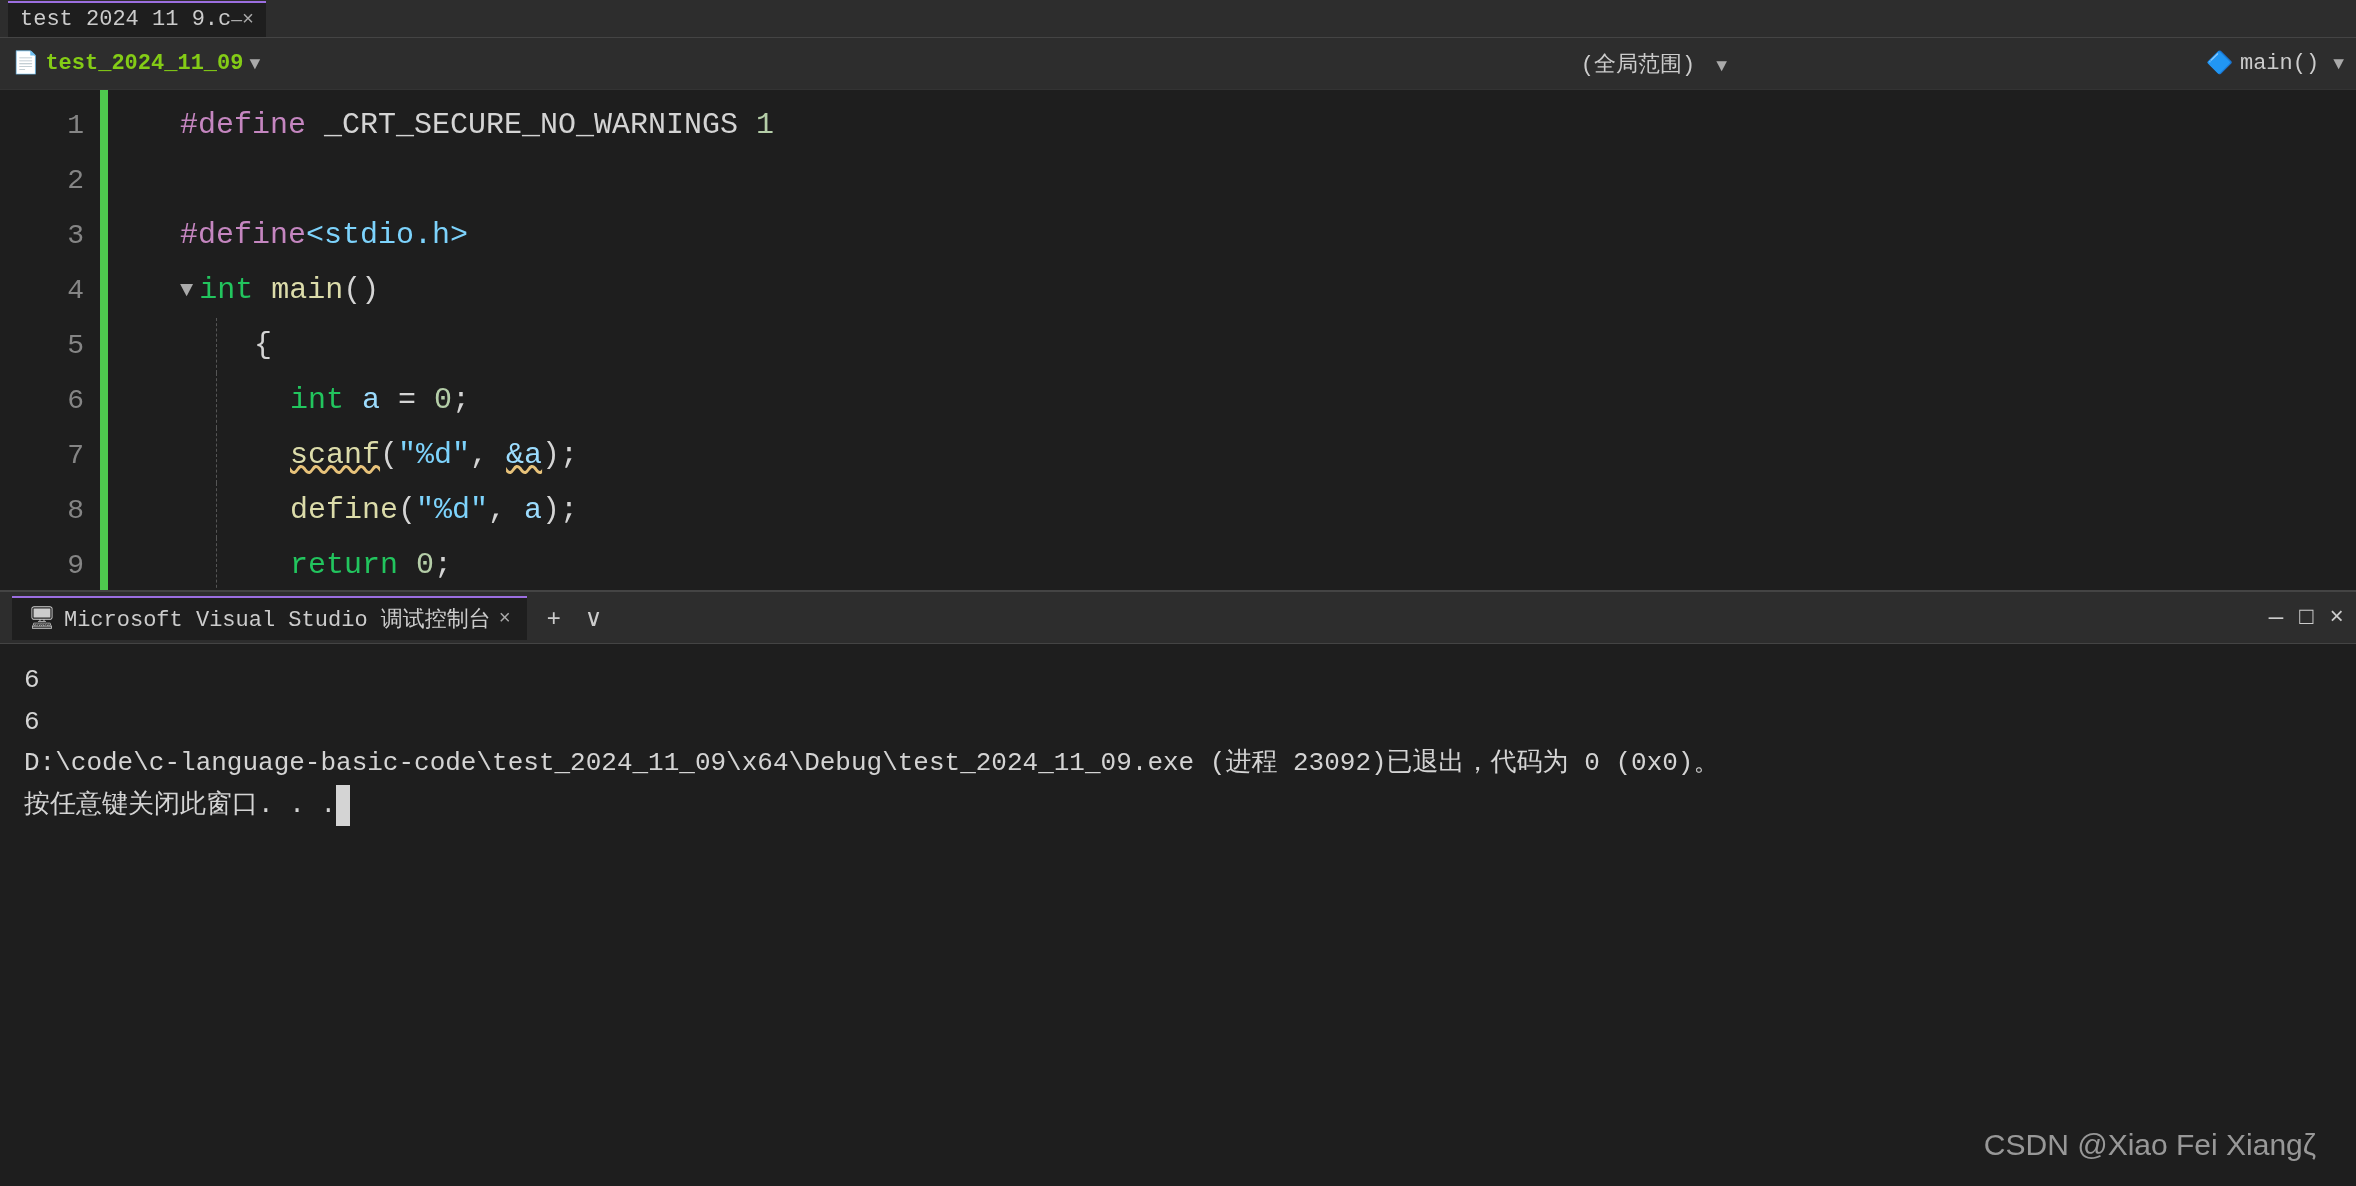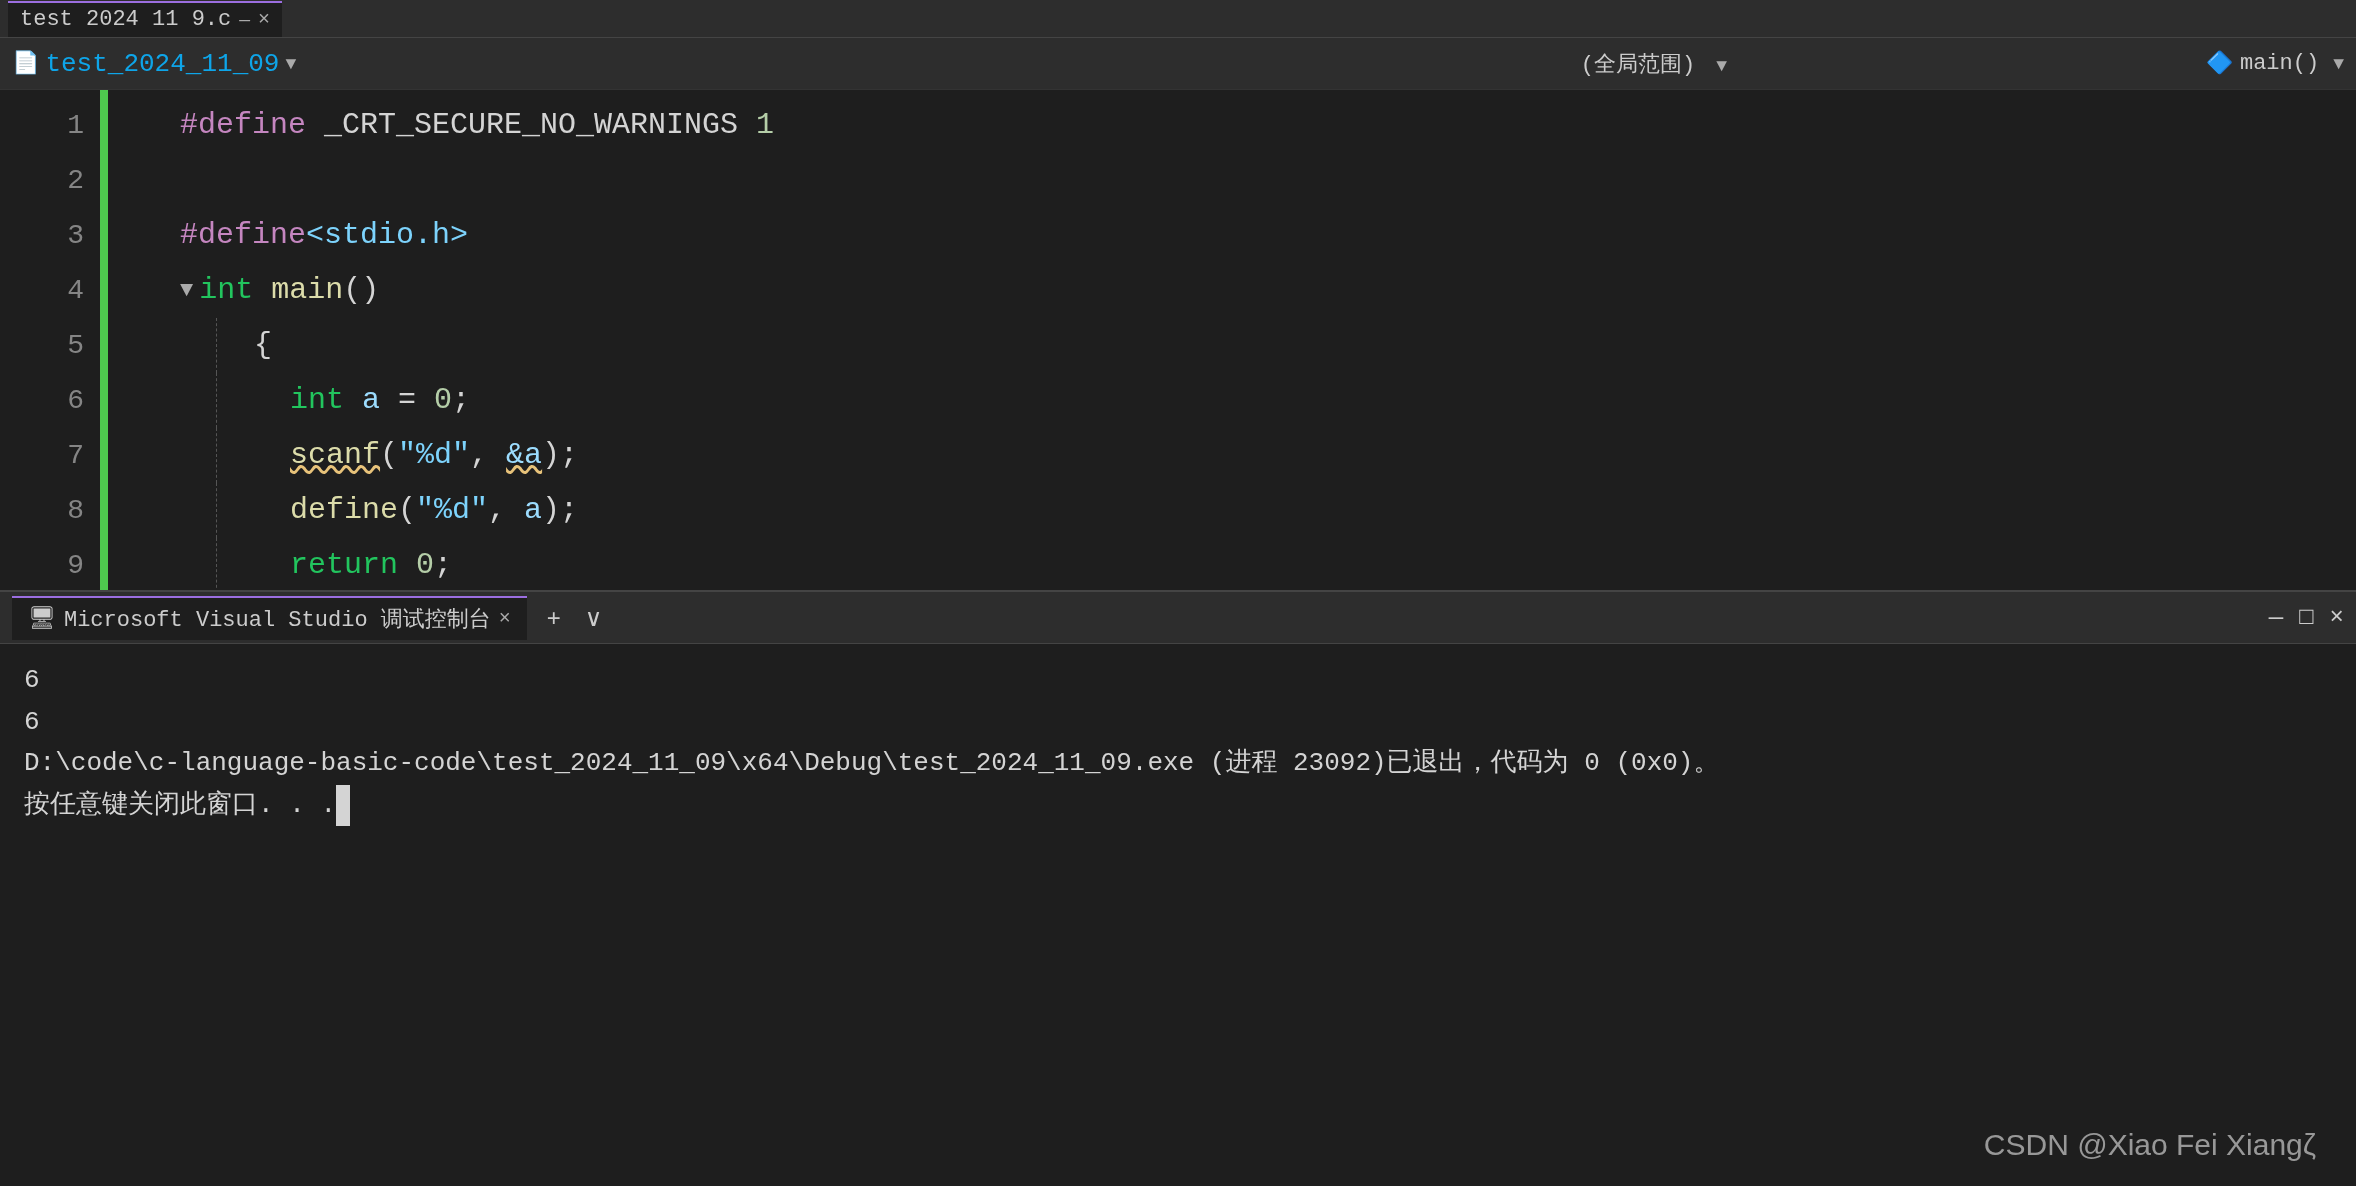--- a/index.html
+++ b/index.html
@@ -23,21 +23,20 @@
     }
     .title-tab {
       display: flex;
       align-items: center;
       background: #1e1e1e;
       padding: 4px 12px;
       font-size: 22px;
       color: #ccc;
       border-top: 2px solid #9b6ee0;
       height: 36px;
-      gap: 8px;
     }
 
     
     .editor-toolbar {
       background: #2d2d2d;
       height: 52px;
       display: flex;
       align-items: center;
       padding: 0 12px;
       gap: 8px;
@@ -240,21 +239,21 @@
   <div class="title-tab">
     <span>test 2024 11 9.c</span>
     <span style="font-size:18px;color:#aaa;">—</span>
     <span style="font-size:20px;color:#aaa;">×</span>
   </div>
 </div>
 
 <div class="editor-toolbar">
   <div class="toolbar-file">
     <span style="font-size:22px;">📄</span>
-    <span style="font-size:26px;color:#0ea5e9;">test_2024_11_09</span>
+    <span style="font-size:22px;color:#84cc16;font-weight:bold;">test_2024_11_09</span>
     <span style="font-size:18px;color:#aaa;">▼</span>
   </div>
   <div class="toolbar-scope">
     <span>(全局范围)</span>
     <span style="font-size:18px;color:#aaa;margin-left:8px;">▼</span>
   </div>
   <div class="toolbar-func">
     <span style="font-size:22px;">🔷</span>
     <span>main()</span>
     <span style="font-size:18px;color:#aaa;margin-left:8px;">▼</span>

